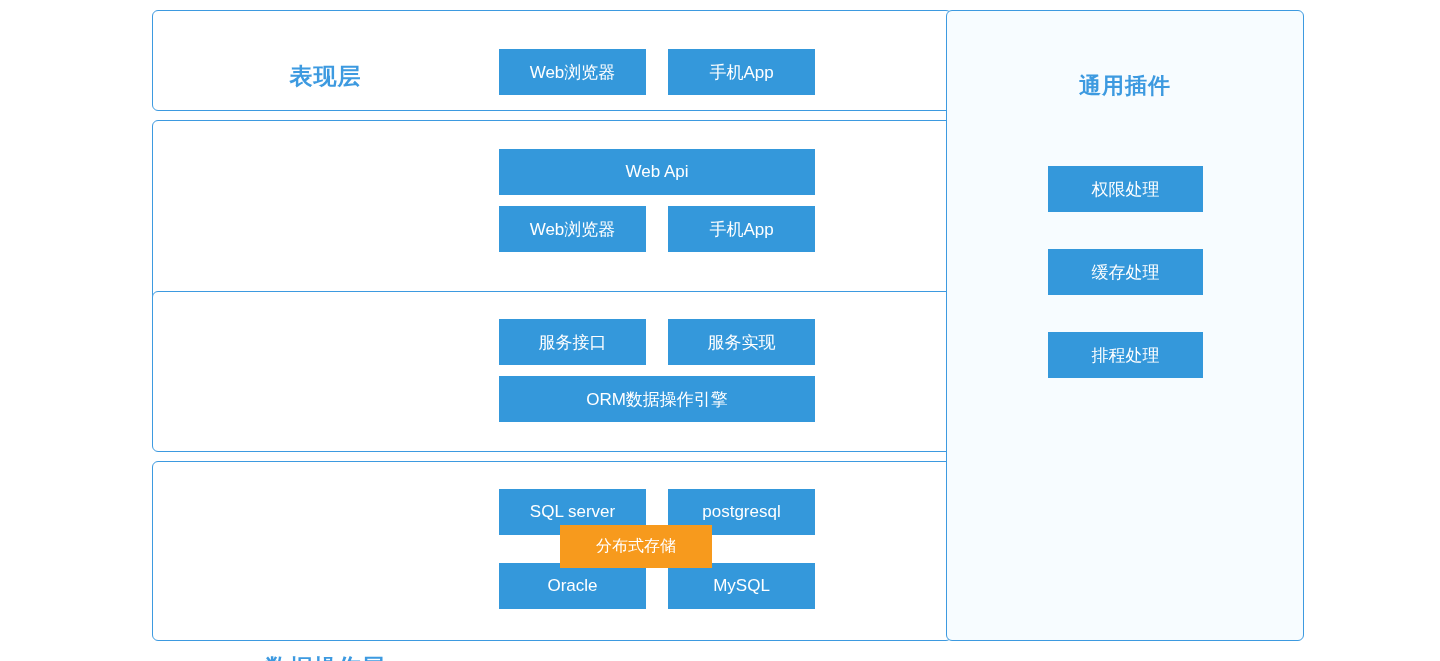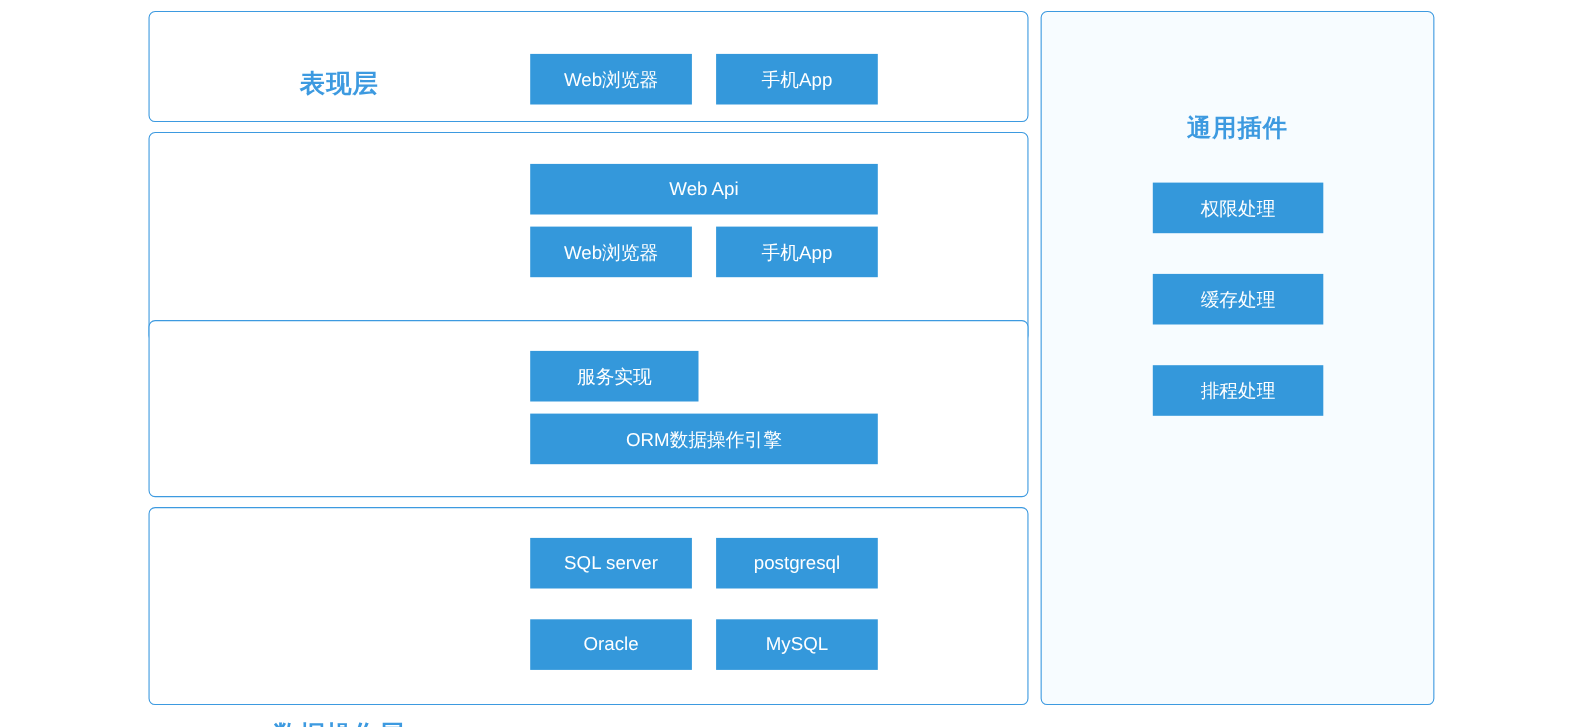--- a/index.html
+++ b/index.html
@@ -24,21 +24,21 @@
   
   .panel {
     position: absolute;
     box-sizing: border-box;
     border: 1px solid #3d9ae0;
     border-radius: 6px;
     background: #ffffff;
   }
 
   .layer-panel {
-    left: 135px;
+    left: 152px;
     width: 800px;
   }
 
   .layer-title {
     position: absolute;
     left: 0;
     width: 345px;
     text-align: center;
     color: #3d9ae0;
     font-weight: bold;
@@ -126,21 +126,20 @@
     position: absolute;
     top: 60px;
     left: 0;
     width: 100%;
     text-align: center;
     color: #3d9ae0;
     font-weight: bold;
     font-size: 22px;
     letter-spacing: 1px;
     white-space: nowrap;
-    margin-top: 31px;
   }
 
   .plugins-list {
     position: absolute;
     top: 119px;
     left: 101px;
     width: 155px;
     display: flex;
     flex-direction: column;
     gap: 37px;
@@ -185,20 +184,21 @@
         <div class="box half">Web浏览器</div>
         <div class="box half">手机App</div>
       </div>
     </div>
   </div>
 
   <div class="panel layer-panel" id="panel-dataop">
     <div class="layer-title">数据操作层</div>
     <div class="boxes">
       <div class="brow">
+        <div class="box half">服务接口</div>
         <div class="box half">服务实现</div>
       </div>
       <div class="brow">
         <div class="box full">ORM数据操作引擎</div>
       </div>
     </div>
   </div>
 
   <div class="panel layer-panel" id="panel-storage">
 
@@ -207,20 +207,21 @@
         <div class="box half">SQL server</div>
         <div class="box half">postgresql</div>
       </div>
       <div class="brow">
         <div class="box half">Oracle</div>
         <div class="box half">MySQL</div>
       </div>
     </div>
   </div>
 
+  <div class="overlay-box">分布式存储</div>
 
   <div class="panel" id="panel-plugins">
     <div class="plugins-title">通用插件</div>
     <div class="plugins-list">
       <div class="plugin-box">权限处理</div>
       <div class="plugin-box">缓存处理</div>
       <div class="plugin-box">排程处理</div>
     </div>
   </div>
 

